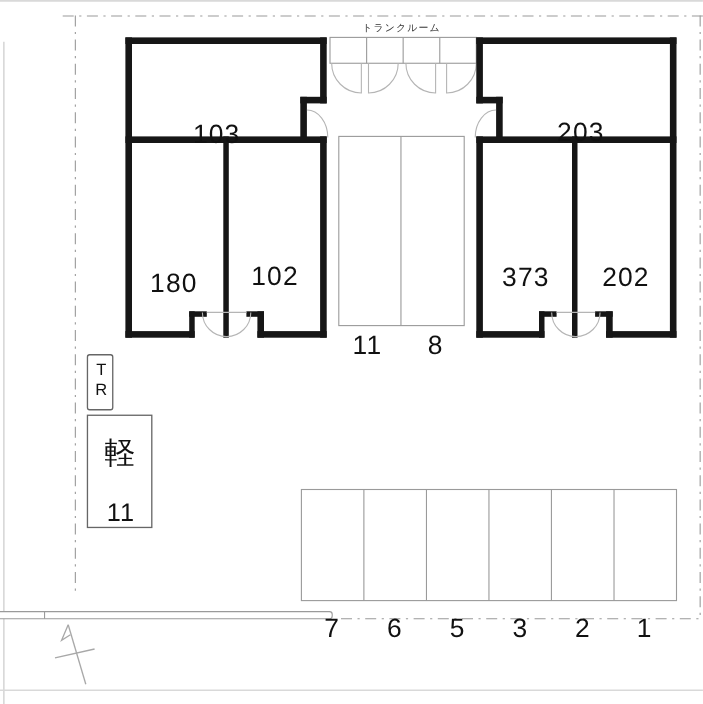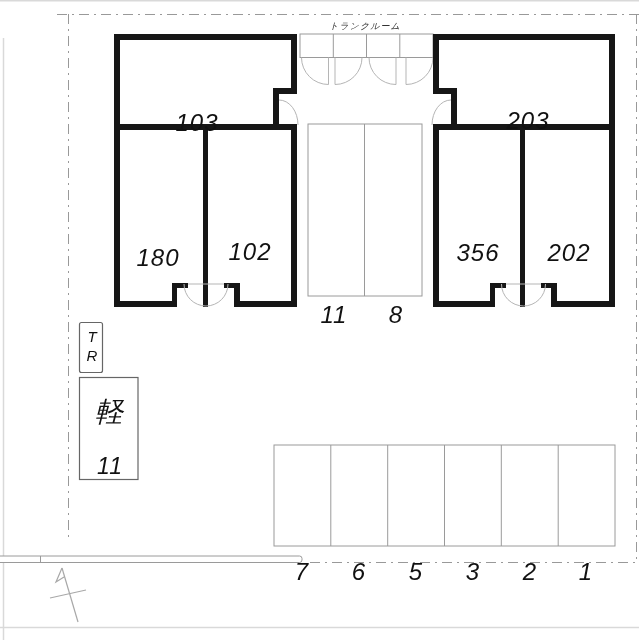--- a/index.html
+++ b/index.html
@@ -1,18 +1,18 @@
 <!DOCTYPE html>
 <html><head>
 <meta charset="utf-8">
 <style>
   html,body{margin:0;padding:0;background:#fff;}
   .canvas{
     position:relative;width:639px;height:640px;background:#ffffff;overflow:hidden;
-    font-family:"Liberation Sans","DejaVu Sans",sans-serif;color:#111;font-style:italic;
+    font-family:"Liberation Sans","DejaVu Sans",sans-serif;color:#111;
   }
   .canvas svg{position:absolute;left:0;top:0;}
   .lbl{
     position:absolute;transform:translate(-50%,-50%);
     line-height:1;white-space:nowrap;color:#111;
     font-family:"Liberation Sans","DejaVu Sans",sans-serif;
   }
   .num{font-size:24px;letter-spacing:1px;margin-top:36px;}
   .small{font-size:15px;}
   .tiny{font-size:9px;color:#333;letter-spacing:1px;}
@@ -127,21 +127,21 @@
     </g>
   </svg>
 
   <div class="lbl tiny" style="left:365px;top:26px;">トランクルーム</div>
 
   <div class="lbl num" style="left:197px;top:87px;">103</div>
   <div class="lbl num" style="left:158px;top:222px;">180</div>
   <div class="lbl num" style="left:250px;top:216px;">102</div>
 
   <div class="lbl num" style="left:528px;top:85px;">203</div>
-  <div class="lbl num" style="left:478px;top:217px;">356</div>
+  <div class="lbl num" style="left:478px;top:217px;">373</div>
   <div class="lbl num" style="left:569px;top:217px;text-align:right;">202</div>
 
   <div class="lbl num" style="left:334px;top:279px;">11</div>
   <div class="lbl num" style="left:396px;top:279px;">8</div>
 
   <div class="lbl num" style="left:302px;top:536px;">7</div>
   <div class="lbl num" style="left:359px;top:536px;">6</div>
   <div class="lbl num" style="left:416px;top:536px;">5</div>
   <div class="lbl num" style="left:473px;top:536px;">3</div>
   <div class="lbl num" style="left:530px;top:536px;">2</div>

